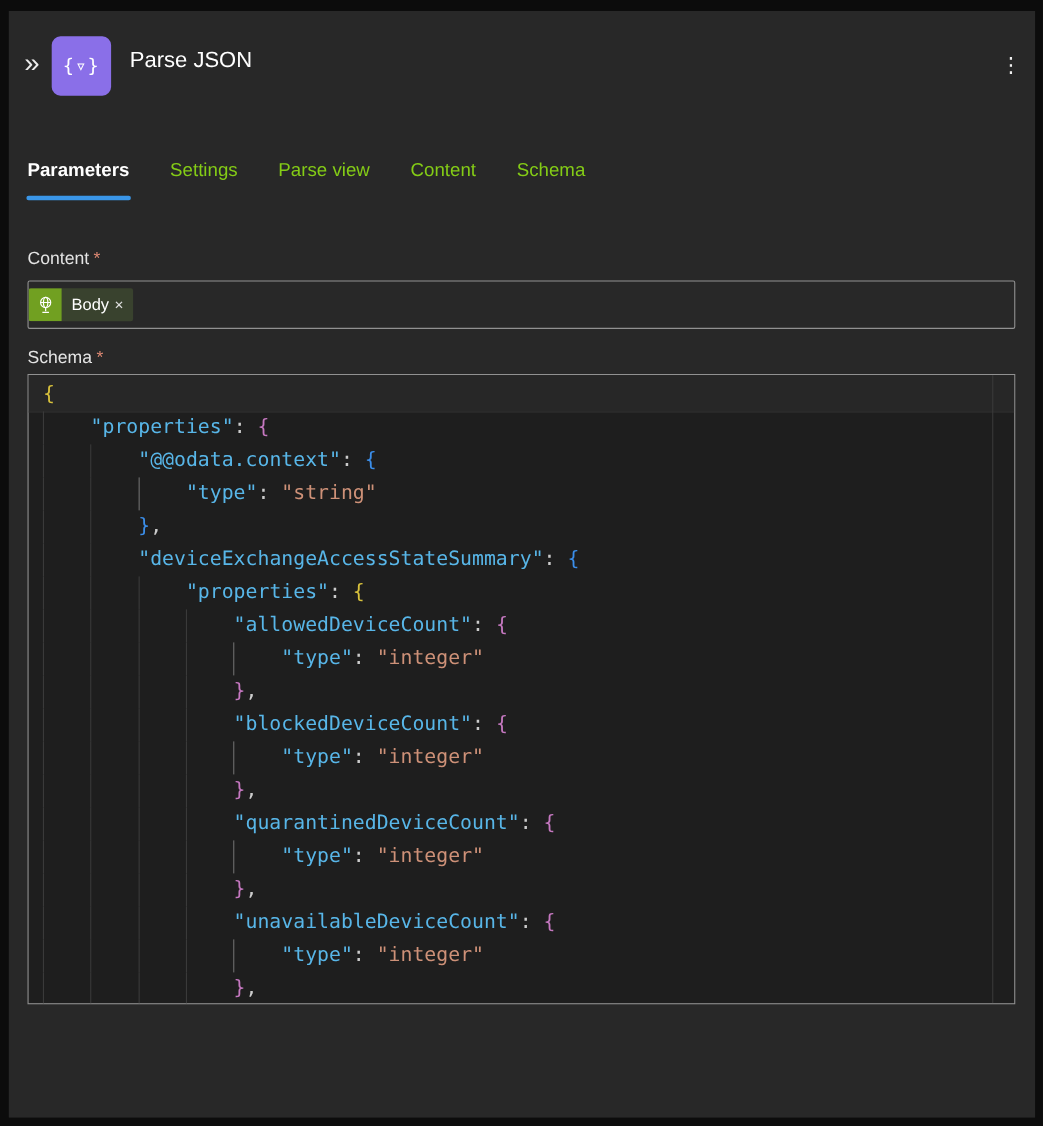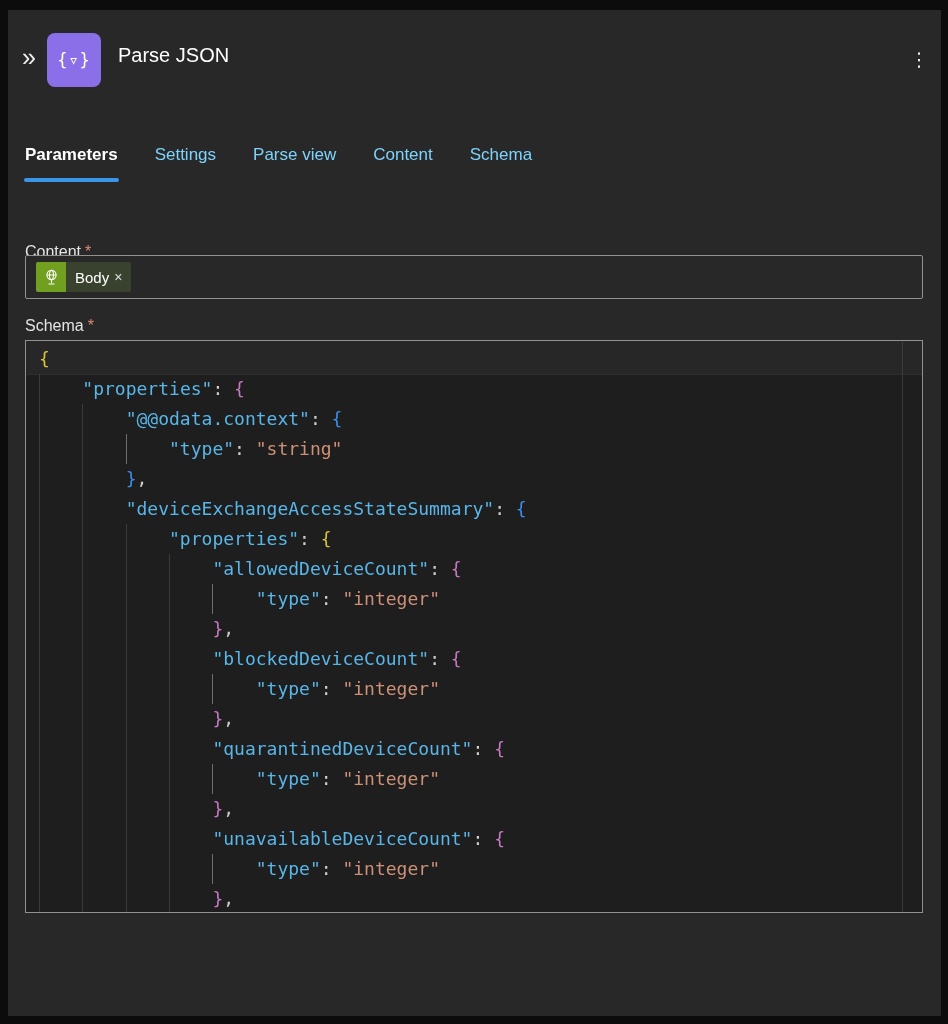--- a/index.html
+++ b/index.html
@@ -14,33 +14,33 @@
     color:#ececec; font-size:25px; line-height:28px; text-align:center; cursor:pointer; }
   .action-icon { position:absolute; left:39px; top:23px; width:54px; height:54px; border-radius:8px;
     background:#8a6fe8; color:#ffffff; display:flex; align-items:center; justify-content:center;
     font-size:17px; font-family:"DejaVu Sans Mono", monospace; letter-spacing:1px; }
   .page-title { position:absolute; left:110px; top:34px; font-size:20px; color:#ffffff; }
   .menu-btn { position:absolute; right:8px; top:35px; width:28px; height:30px; color:#f0f0f0;
     font-size:19px; line-height:30px; text-align:center; cursor:pointer; letter-spacing:0; }
 
   
   .tabs { position:absolute; left:17px; top:132px; display:flex; gap:37px; }
-  .tab { position:relative; font-size:17px; color:#7dd3fc; height:28px; line-height:26px; cursor:pointer; }
+  .tab { position:relative; font-size:17px; color:#84cc16; height:28px; line-height:26px; cursor:pointer; }
   .tab.active { color:#ffffff; font-weight:bold; }
   .tab.active::after { content:""; position:absolute; left:-1px; right:-1px; bottom:-12px;
     height:4px; border-radius:2px; background:#3a96e8; }
 
   
   .field-label { position:absolute; left:17px; font-size:16px; color:#e4e4e4; }
   .req { color:#e08a74; margin-left:4px; }
 
   
   .content-input { position:absolute; left:17px; top:245px; width:898px; height:44px;
     border:1px solid #919191; border-radius:2px; display:flex; align-items:center;
-    padding-left:10px; cursor:text; background:#282828; }
+    cursor:text; background:#282828; }
   .token { display:flex; align-items:center; height:30px; border-radius:2px; overflow:hidden;
     background:#39422e; cursor:pointer; }
   .token-icon { width:30px; height:30px; background:#71a021; display:flex; align-items:center;
     justify-content:center; flex:none; }
   .token-label { color:#ffffff; font-size:15px; padding:0 5px 0 9px; }
   .token-x { color:#e0e0e0; font-size:14px; padding-right:9px; cursor:pointer; }
 
   
   .editor { position:absolute; left:17px; top:330px; width:898px; height:573px;
     border:1px solid #919191; background:#1e1e1e; overflow:hidden; cursor:text; }
@@ -76,21 +76,21 @@
   </div>
 
   <div class="tabs">
     <div class="tab active">Parameters</div>
     <div class="tab">Settings</div>
     <div class="tab">Parse view</div>
     <div class="tab">Content</div>
     <div class="tab">Schema</div>
   </div>
 
-  <div class="field-label" style="top:217px;margin-top:16px;">
+  <div class="field-label" style="top:217px;">
     <span>Content</span><span class="req">*</span>
   </div>
 
   <div class="content-input">
     <div class="token">
       <div class="token-icon">
         <svg width="17" height="17" viewBox="0 0 17 17">
           <g fill="none" stroke="#ffffff" stroke-width="1.1">
             <circle cx="8.5" cy="6" r="4.6"></circle>
             <ellipse cx="8.5" cy="6" rx="2" ry="4.6"></ellipse>

